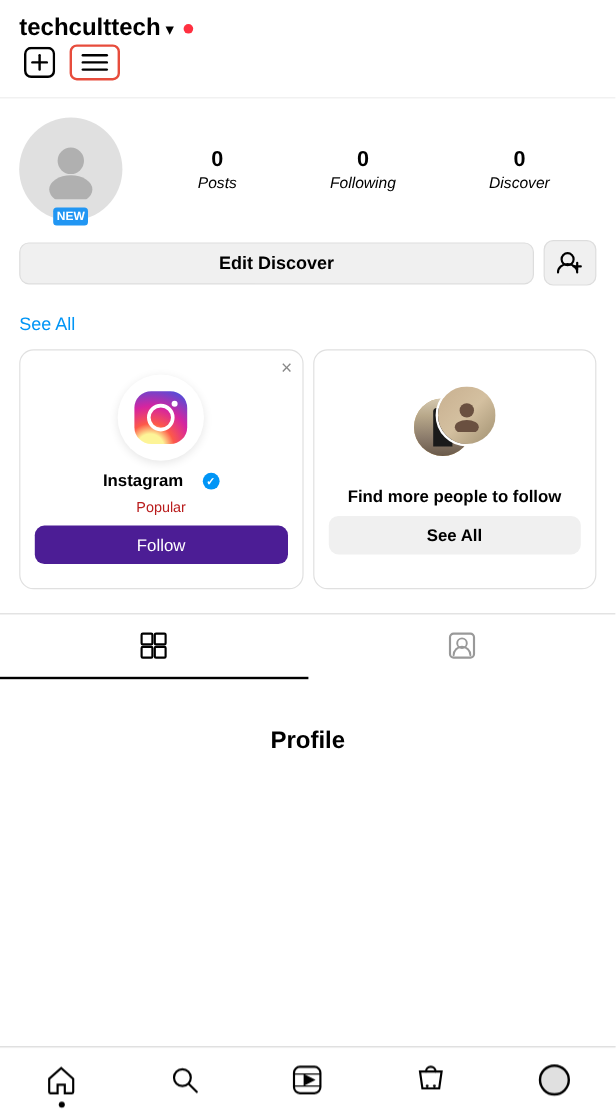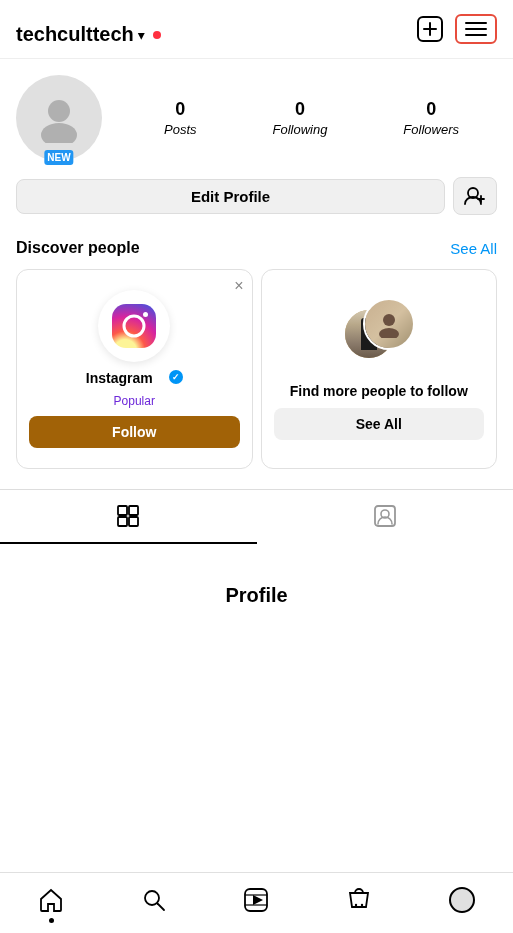--- a/index.html
+++ b/index.html
@@ -9,24 +9,25 @@
       background: #fff;
       width: 513px;
       min-height: 933px;
       position: relative;
       overflow-x: hidden;
     }
 
     
     .header {
       display: flex;
-      align-items: flex-end;
+      align-items: flex-start;
       justify-content: space-between;
       padding: 12px 16px;
       border-bottom: 1px solid #eee;
+      flex-direction: column;
     }
     .header-left {
       display: flex;
       align-items: center;
       gap: 4px;
     }
     .username {
       font-size: 20px;
       font-weight: 700;
       color: #000;
@@ -229,48 +230,48 @@
     .insta-logo {
       width: 52px;
       height: 52px;
     }
 
     .card-name {
       font-size: 14px;
       font-weight: 600;
       color: #000;
       display: flex;
-      align-items: flex-start;
+      align-items: flex-end;
       gap: 16px;
     }
     .verified-badge {
       width: 14px;
       height: 14px;
       background: #0095f6;
       border-radius: 50%;
       display: inline-flex;
       align-items: center;
       justify-content: center;
       color: #fff;
       font-size: 9px;
       font-weight: 700;
     }
     .card-sub {
       font-size: 12px;
-      color: #6d28d9;
+      color: #b91c1c;
     }
     .follow-btn {
       width: 100%;
       padding: 8px;
-      background: #a16207;
+      background: #4c1d95;
       color: #fff;
       border: none;
       border-radius: 8px;
       font-size: 14px;
-      font-weight: 700;
+      font-weight: 400;
       cursor: pointer;
     }
 
     
     .people-avatars {
       display: flex;
       position: relative;
       width: 72px;
       height: 72px;
       margin-bottom: 4px;
@@ -451,41 +452,40 @@
       <div class="stat-item">
         <span class="stat-number">0</span>
         <span class="stat-label">Posts</span>
       </div>
       <div class="stat-item">
         <span class="stat-number">0</span>
         <span class="stat-label">Following</span>
       </div>
       <div class="stat-item">
         <span class="stat-number">0</span>
-        <span class="stat-label">Followers</span>
+        <span class="stat-label">Discover</span>
       </div>
     </div>
   </div>
 
   <div class="action-row">
-    <button class="edit-profile-btn">Edit Profile</button>
+    <button class="edit-profile-btn">Edit Discover</button>
     <div class="add-person-btn">
       <svg width="22" height="22" viewBox="0 0 22 22" fill="none">
         <circle cx="9" cy="8" r="5" stroke="#000" stroke-width="1.8"></circle>
         <path d="M1 19c0-4 3.6-7 8-7s8 3 8 7" stroke="#000" stroke-width="1.8" stroke-linecap="round"></path>
         <line x1="17" y1="11" x2="17" y2="17" stroke="#000" stroke-width="1.8" stroke-linecap="round"></line>
         <line x1="14" y1="14" x2="20" y2="14" stroke="#000" stroke-width="1.8" stroke-linecap="round"></line>
       </svg>
     </div>
   </div>
 </div>
 
 <div class="discover-section">
   <div class="discover-header">
-    <span class="discover-title">Discover people</span>
     <button class="see-all-link">See All</button>
   </div>
 
   <div class="discover-cards">
 
     <div class="discover-card">
       <button class="close-btn">×</button>
 
       <div class="insta-logo-wrapper">
         <svg class="insta-logo" viewBox="0 0 52 52">

